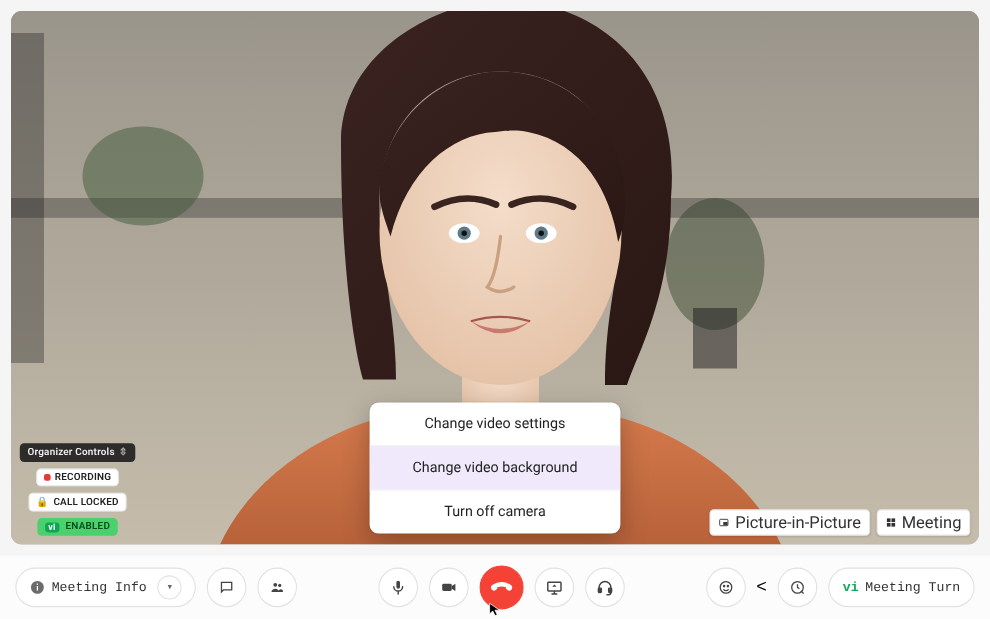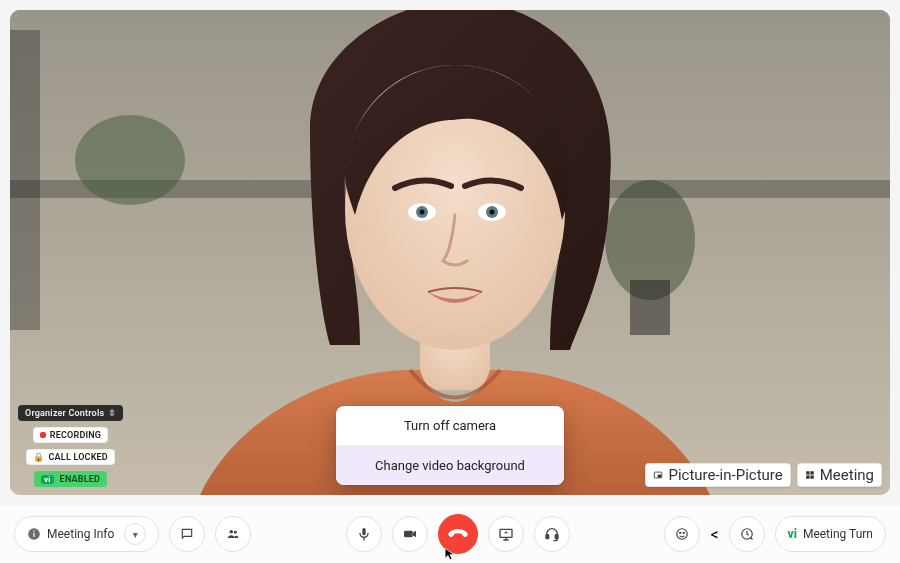--- a/index.html
+++ b/index.html
@@ -26,21 +26,21 @@
   .pill-light { background:#fff; color:#333; font-size:15px; padding:3px 8px; border-radius:4px; display:inline-flex; align-items:center; gap:5px; box-shadow:0 0 0 1px rgba(0,0,0,.1) inset, 0 1px 2px rgba(0,0,0,.12);}
   .mini-ic { width:10px; height:10px; display:inline-block; }
 
   
   .popup { position:absolute; left:50%; transform:translateX(-50%); bottom:10px; width:228px; background:#fff; border-radius:8px; box-shadow:0 8px 24px rgba(0,0,0,.25), 0 0 0 1px rgba(0,0,0,.05); overflow:hidden; z-index:10;}
   .popup-item { padding:12px 16px; font-size:13px; color:#222; text-align:center; cursor:pointer;}
   .popup-item + .popup-item { border-top:1px solid #eee;}
   .popup-item.hover { background:#efe9fb;}
 
   
-  .toolbar { position:absolute; left:0; right:0; bottom:0; height:58px; background:#fcfcfc; display:flex; align-items:center; justify-content:space-between; padding:0 14px;}
+  .toolbar { position:absolute; left:0; right:0; bottom:0; height:58px; background:#fcfcfc; display:flex; align-items:center; justify-content:space-between; padding:0 14px;font-family:Liberation Mono, monospace;}
   .tb-group { display:flex; align-items:center; gap:10px;}
   .circ { width:36px; height:36px; border-radius:50%; border:1px solid #e1e1e1; background:#fff; display:flex; align-items:center; justify-content:center; color:#444; cursor:pointer;}
   .circ svg { width:16px; height:16px; }
   .circ.small svg { width:14px; height:14px;}
   .circ.red { background:#f44336; border-color:#f44336; color:#fff; width:40px; height:40px;}
   .circ.red svg{ width:20px; height:20px;}
   .pillbtn { height:36px; border-radius:20px; border:1px solid #e1e1e1; background:#fff; display:flex; align-items:center; padding:0 12px; gap:6px; font-size:12px; color:#333; cursor:pointer;}
   .pillbtn .ic { width:14px; height:14px; display:inline-flex; }
   .chevcirc { width:22px; height:22px; border-radius:50%; border:1px solid #e1e1e1; display:flex; align-items:center; justify-content:center; margin-left:4px; font-size:10px; color:#666;}
   .vi-logo { font-weight:800; color:#15a85a; font-size:12px;}
@@ -146,22 +146,23 @@
               <rect x="13" y="3" width="8" height="8"></rect>
               <rect x="3" y="13" width="8" height="8"></rect>
               <rect x="13" y="13" width="8" height="8"></rect>
             </svg>
         </span>
         <span>Meeting</span>
       </span>
     </div>
 
     <div class="popup">
+      <div class="popup-item">Change video settings</div>
+      <div class="popup-item hover">Change video background</div>
       <div class="popup-item">Turn off camera</div>
-      <div class="popup-item hover">Change video background</div>
     </div>
   </div>
 
   <div class="toolbar">
 
     <div class="tb-group">
       <div class="pillbtn">
         <span class="ic">
           <svg viewBox="0 0 24 24" fill="currentColor">
               <circle cx="12" cy="12" r="10" fill="#6b6b6b"></circle>

